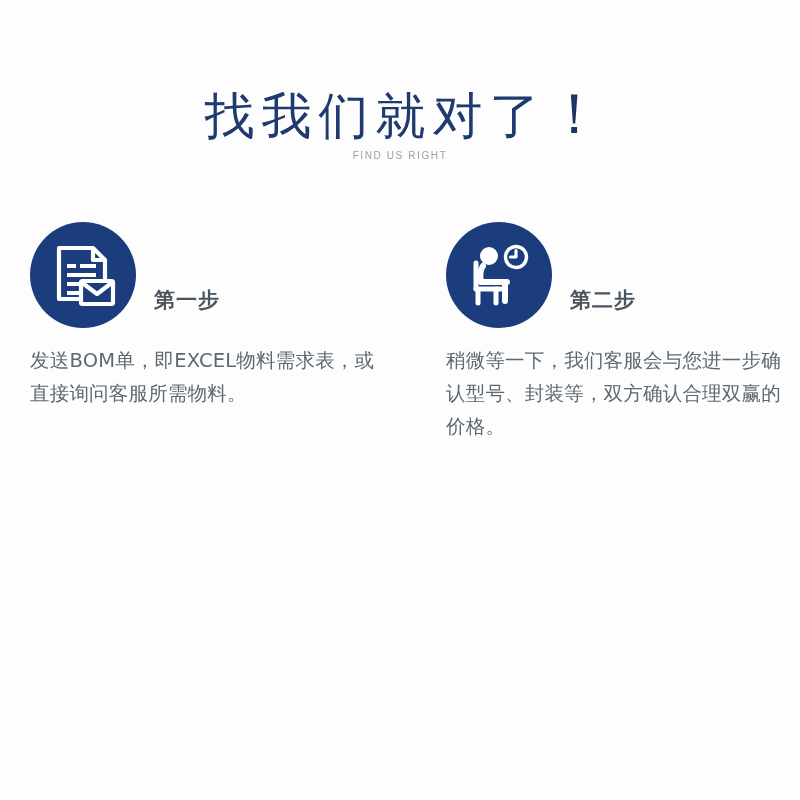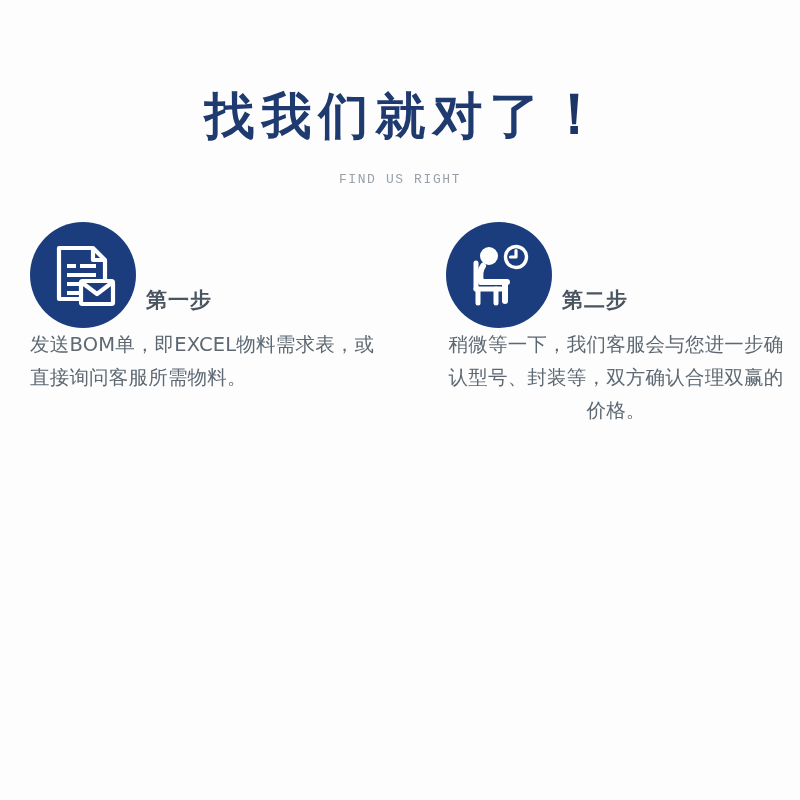--- a/index.html
+++ b/index.html
@@ -17,63 +17,64 @@
 
   
   .header {
     width: 100%;
     padding-top: 86px;
     text-align: center;
   }
   .header-title {
     font-family: "DejaVu Sans", "Liberation Sans", sans-serif;
     font-size: 50px;
-    font-weight: bold;
+    font-weight: normal;
     color: #1f3a6e;
     letter-spacing: 7px;
     line-height: 1;
     white-space: nowrap;
     display: inline-block;
     text-indent: 7px;
   }
   .header-title .bang {
     font-size: 56px;
     letter-spacing: 0;
     color: #1c3566;
   }
   .header-sub {
-    margin-top: 30px;
-    font-size: 13px;
+    margin-top: 8px;
+    font-size: 10px;
     color: #9aa0a8;
     letter-spacing: 1.6px;
     font-weight: normal;
-    font-family: Liberation Mono, monospace;
+    font-family: Liberation Sans, sans-serif;
   }
 
   
   .steps {
     position: absolute;
     top: 210px;
     left: 0;
     width: 800px;
     display: grid;
     grid-template-columns: 418px 382px;
     grid-template-rows: 268px auto;
   }
   .step {
     position: relative;
     box-sizing: border-box;
   }
   .step-col-a { padding-left: 30px; }
-  .step-col-b { padding-left: 28px; text-align: center; }
+  .step-col-b { padding-left: 28px; }
 
   .step-head {
     display: flex;
     align-items: flex-end;
     height: 118px;
+    gap: 8px;
   }
   .badge {
     width: 106px;
     height: 106px;
     border-radius: 50%;
     background: #1b3c7d;
     flex: 0 0 106px;
     display: flex;
     align-items: center;
     justify-content: center;
@@ -83,21 +84,21 @@
   .step-label {
     font-size: 21px;
     font-weight: bold;
     color: #4a5560;
     margin-left: 10px;
     margin-bottom: 14px;
     white-space: nowrap;
     letter-spacing: 1px;
   }
   .step-body {
-    margin-top: 0;
+    margin-top: 16px;
     font-size: 19.5px;
     line-height: 33px;
     color: #5d6872;
     letter-spacing: 0.2px;
     font-weight: normal;
     max-width: 360px;
   }
   .step-col-b .step-body { max-width: 340px; }
 </style>
 </head>

